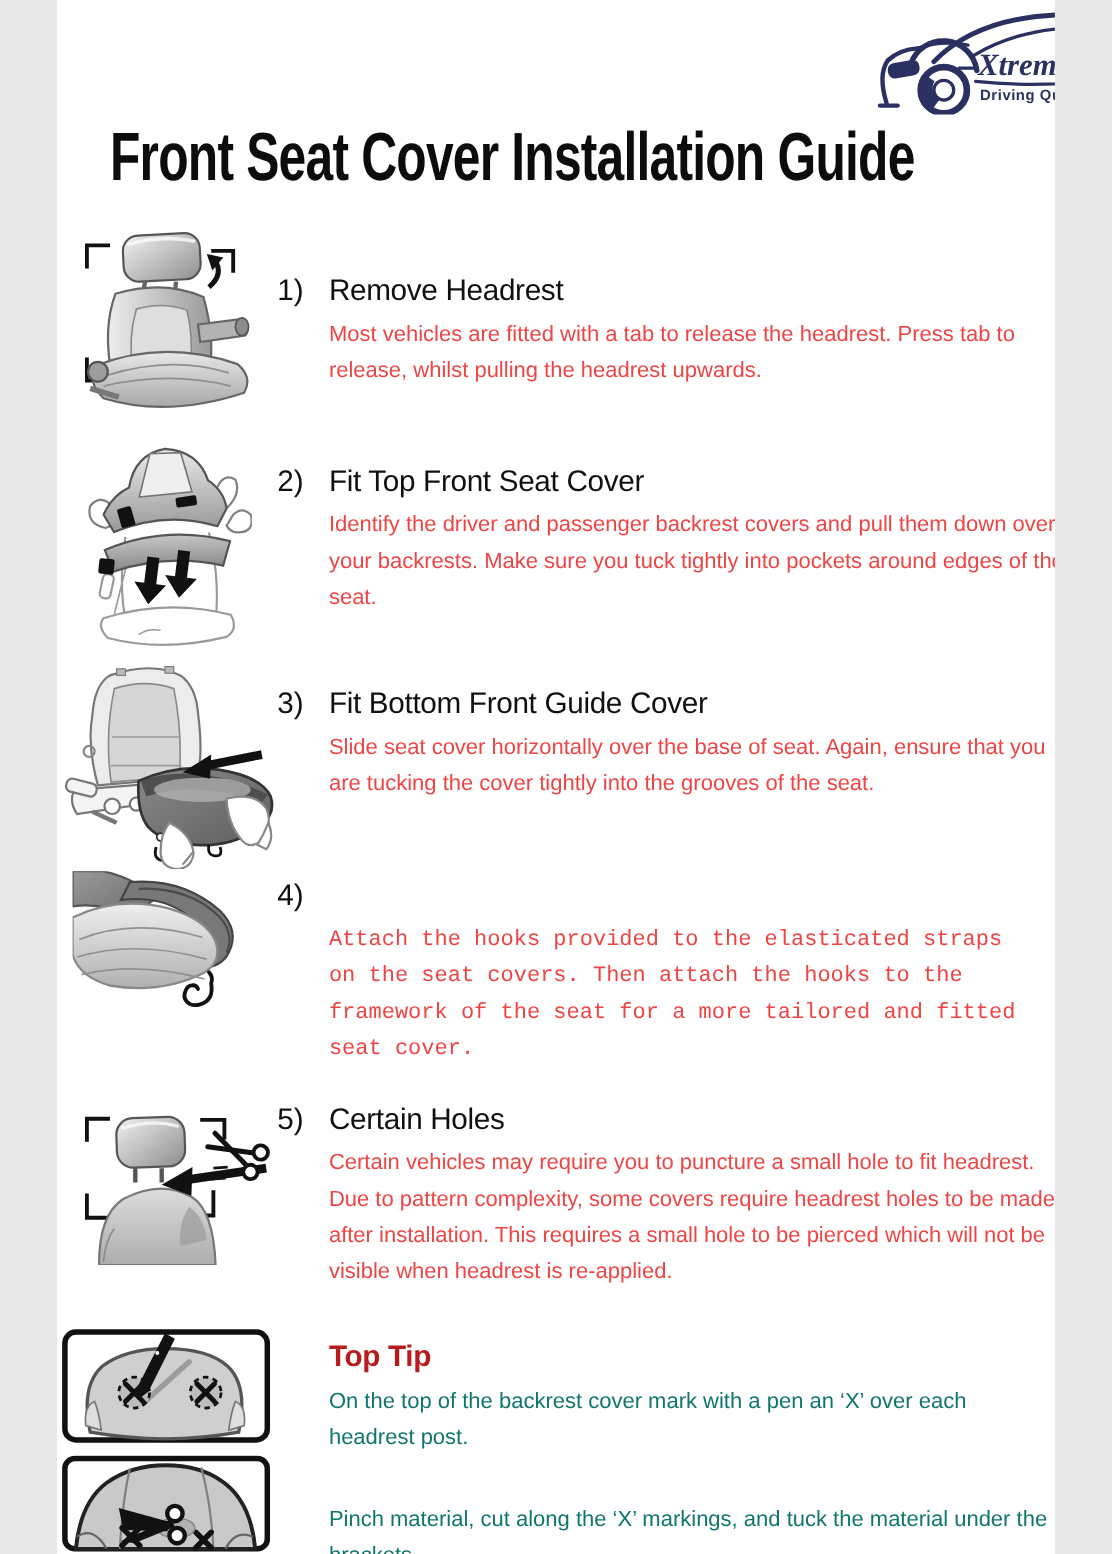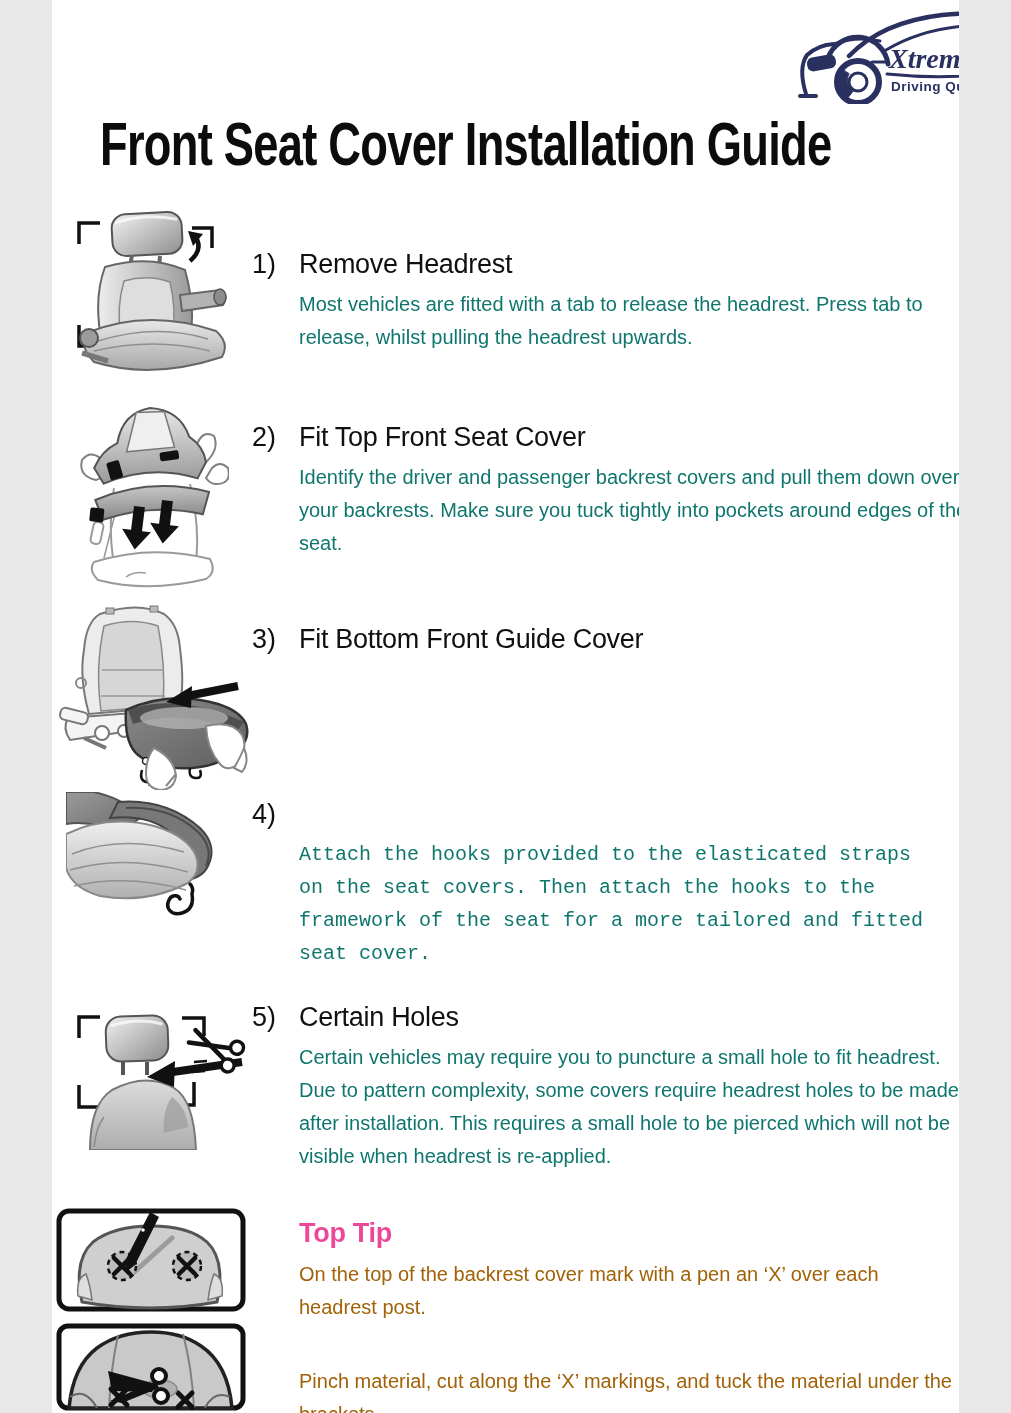--- a/index.html
+++ b/index.html
@@ -9,28 +9,28 @@
   .logo{position:absolute;top:2px;left:742px;width:255px;height:102px;}
   
   .title{position:absolute;left:48px;top:108px;font-size:62px;font-weight:700;color:#0c0c0c;
          letter-spacing:-1px;white-space:nowrap;}
   .title-inner{display:inline-block;transform:scaleX(.73);transform-origin:0 50%;}
   
   .step{position:absolute;left:200px;width:730px;}
   .step-head{display:flex;font-size:27px;color:#101010;line-height:34px;}
   .step-num{width:47px;flex:none;font-weight:400;}
   .step-title{font-weight:400;letter-spacing:-.3px;}
-  .step-body{margin:7px 0 0 47px;font-size:20px;line-height:33px;color:#0f766e;}
+  .step-body{margin:7px 0 0 47px;font-size:20px;line-height:33px;color:#ef4444;}
   .s1{top:247px;} .s2{top:420px;} .s3{top:622px;} .s4{top:797px;} .s5{top:1000px;}
   .w1{max-width:668px;} .w2{max-width:688px;} .w3{max-width:700px;}
   .w4{max-width:632px;font-family:Liberation Mono, monospace;} .w5{max-width:665px;}
   
   .toptip{position:absolute;left:247px;top:1218px;width:700px;}
-  .toptip-head{font-size:27px;font-weight:700;color:#ec4899;letter-spacing:-.3px;}
-  .toptip p{margin:9px 0 0;font-size:20px;line-height:33px;color:#a16207;max-width:660px;}
+  .toptip-head{font-size:27px;font-weight:700;color:#b91c1c;letter-spacing:-.3px;}
+  .toptip p{margin:9px 0 0;font-size:20px;line-height:33px;color:#0f766e;max-width:660px;}
   .toptip p.second{margin-top:41px;}
   
   .illo{position:absolute;}
   .i1{left:8px;top:203px;width:172px;height:172px;}
   .i2{left:22px;top:402px;width:155px;height:188px;}
   .i3{left:2px;top:598px;width:196px;height:192px;}
   .i4{left:14px;top:792px;width:162px;height:138px;}
   .i5{left:2px;top:1005px;width:196px;height:145px;}
   .i6{left:4px;top:1208px;width:190px;height:104px;}
   .i7{left:4px;top:1323px;width:190px;height:88px;}
@@ -349,20 +349,21 @@
       <span class="step-title">Fit Top Front Seat Cover</span>
     </div>
     <p class="step-body w2">Identify the driver and passenger backrest covers and pull them down over your backrests. Make sure you tuck tightly into pockets around edges of the seat.</p>
   </div>
 
   <div class="step s3">
     <div class="step-head">
       <span class="step-num">3)</span>
       <span class="step-title">Fit Bottom Front Guide Cover</span>
     </div>
+    <p class="step-body w3">Slide seat cover horizontally over the base of seat. Again, ensure that you are tucking the cover tightly into the grooves of the seat.</p>
   </div>
 
   <div class="step s4">
     <div class="step-head">
       <span class="step-num">4)</span>
     </div>
     <p class="step-body w4">Attach the hooks provided to the elasticated straps on the seat covers. Then attach the hooks to the framework of the seat for a more tailored and fitted seat cover.</p>
   </div>
 
   <div class="step s5">

